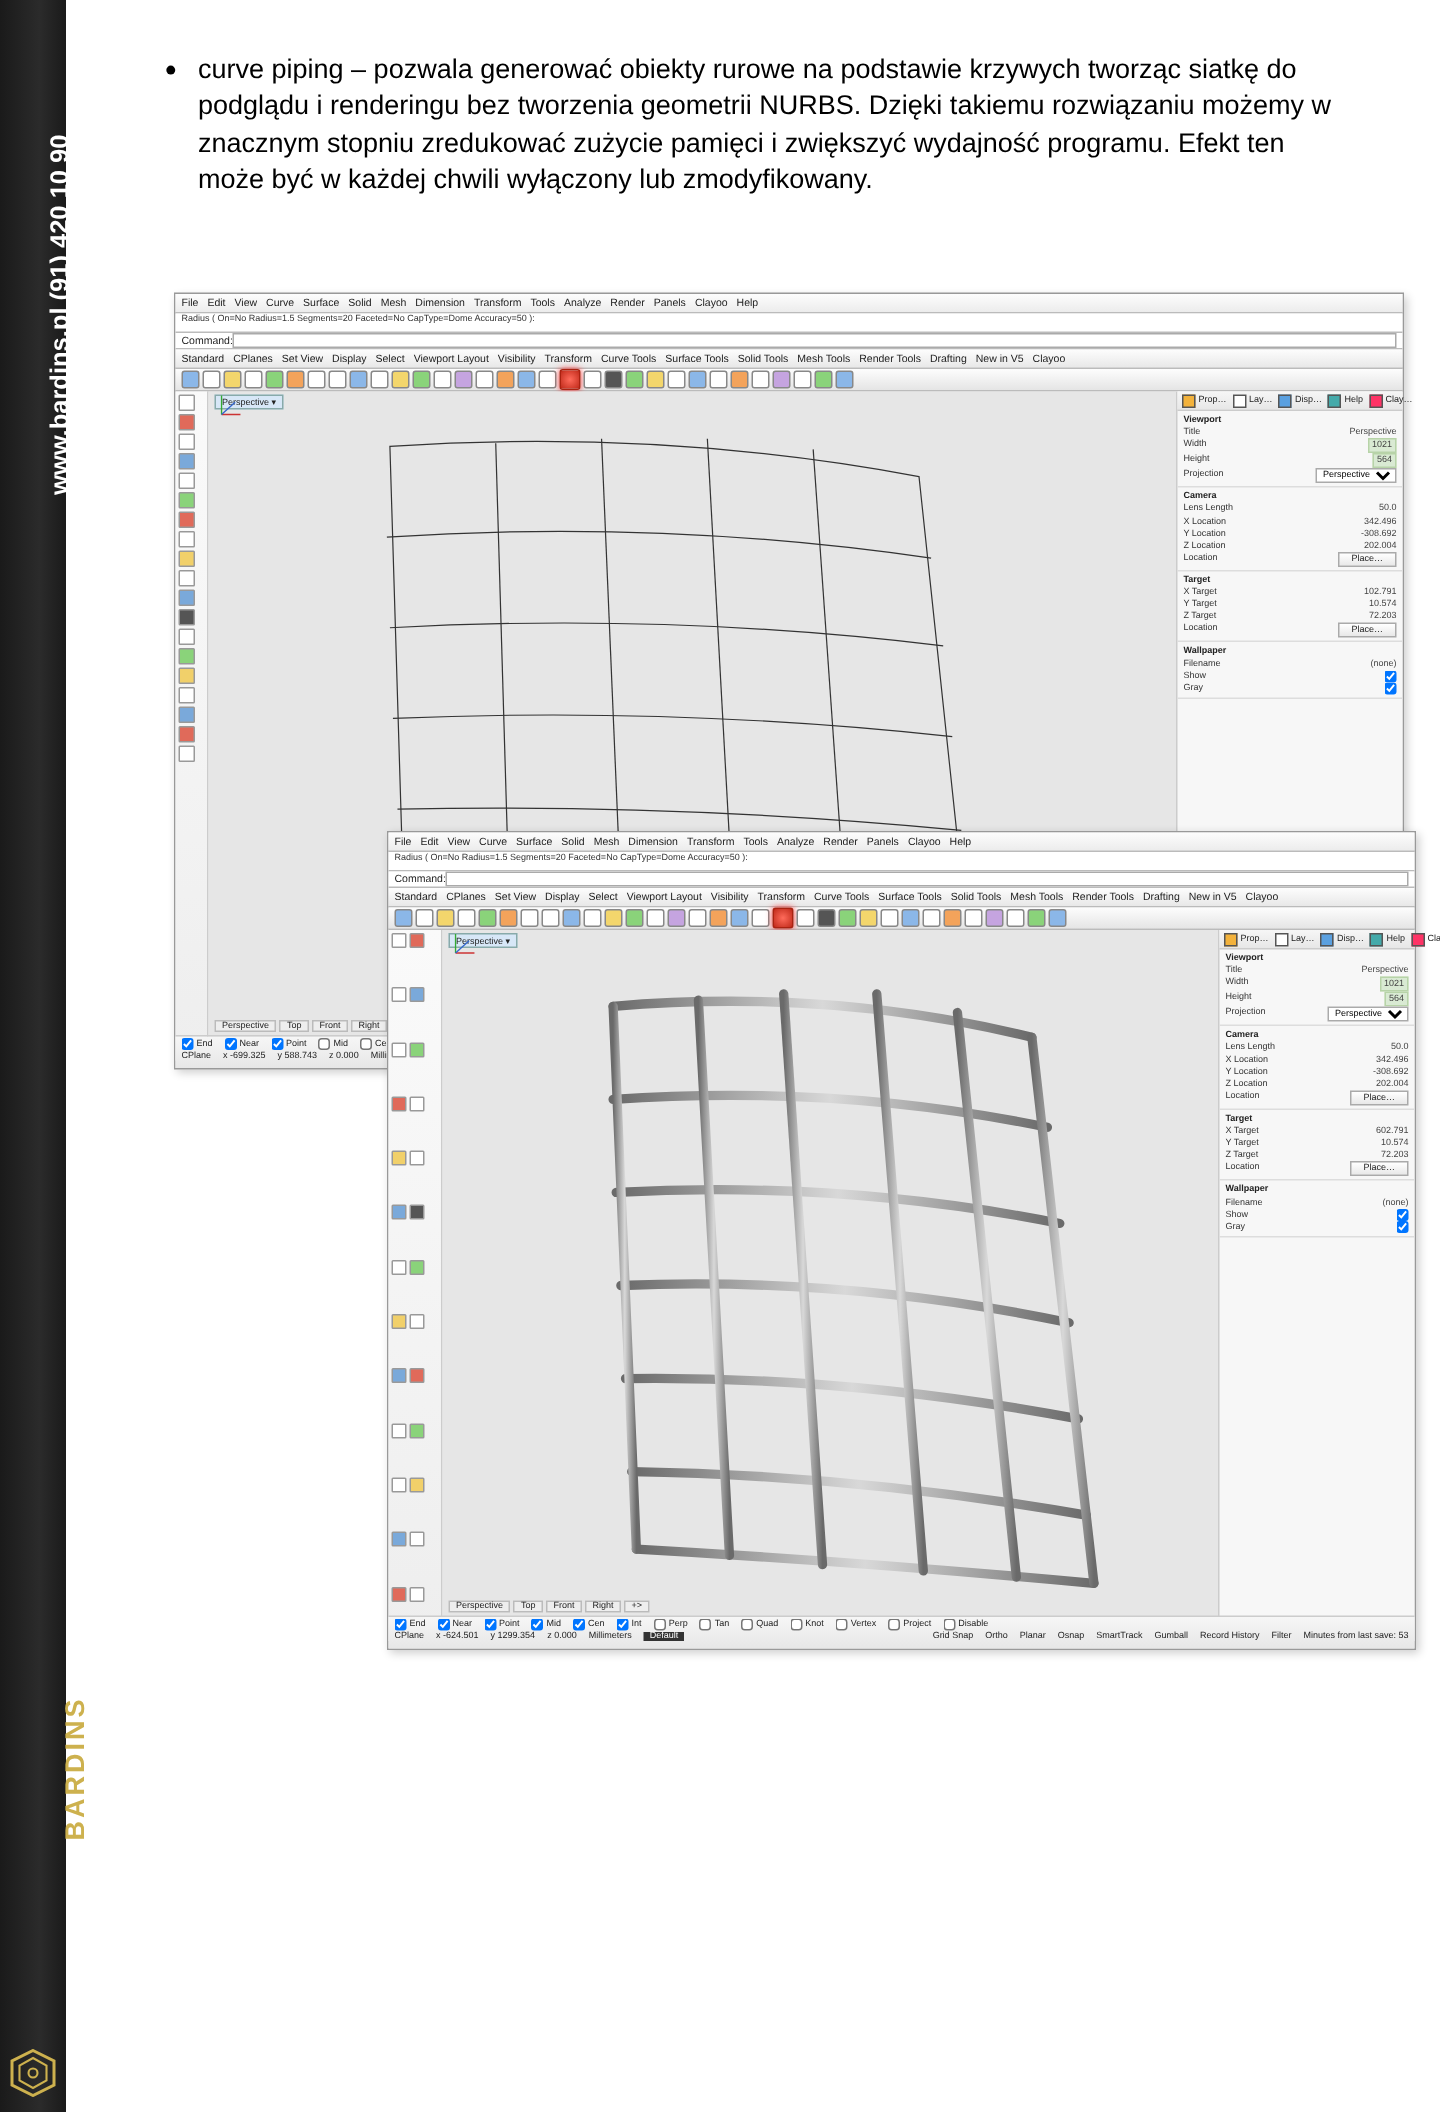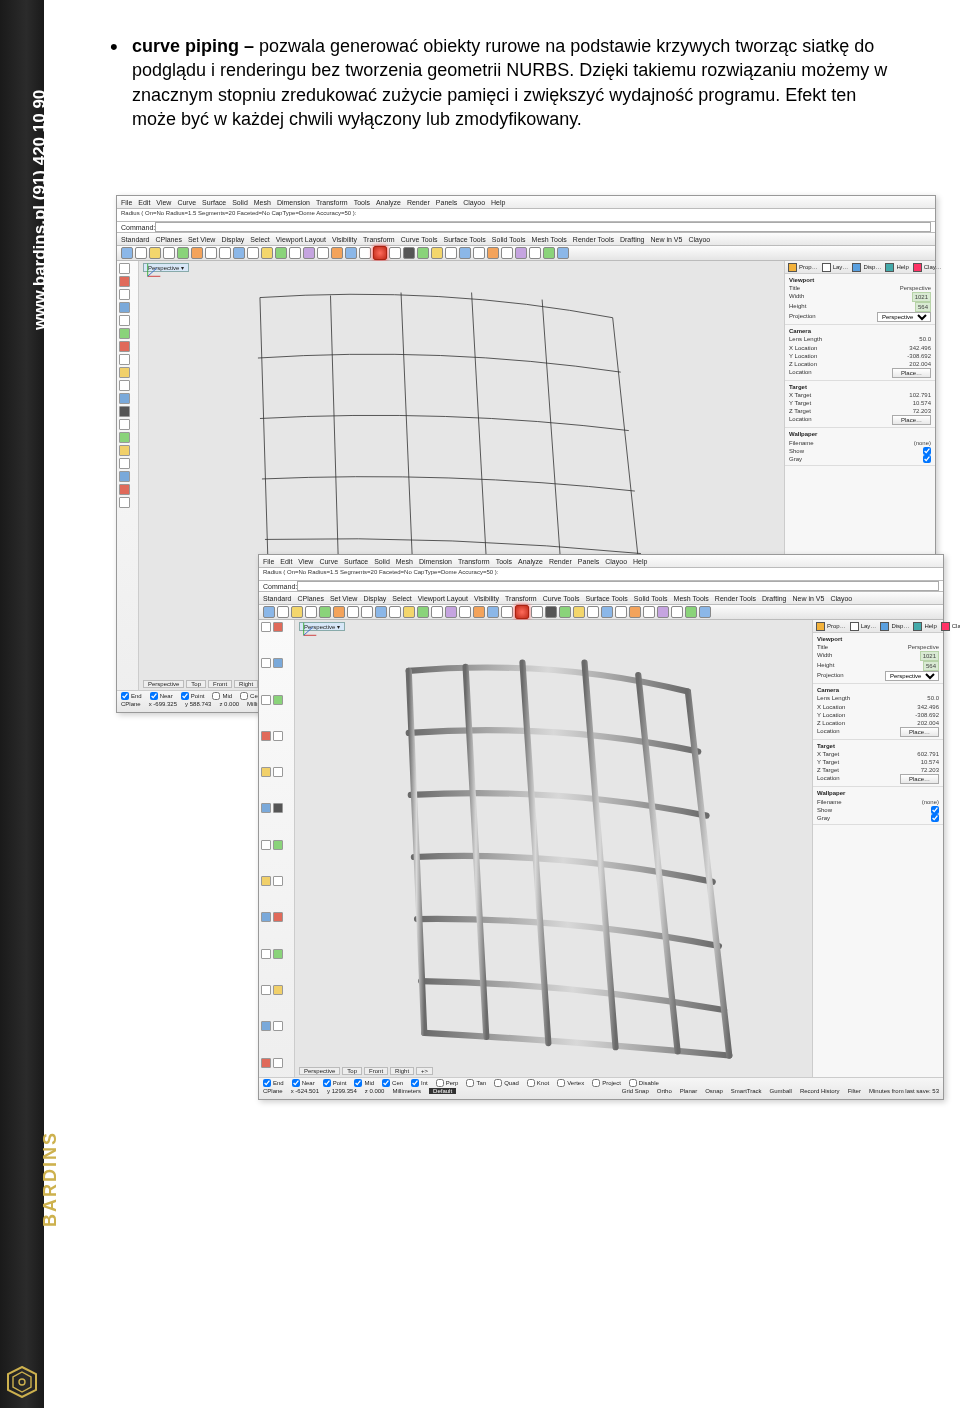--- a/index.html
+++ b/index.html
@@ -8,21 +8,21 @@
 .left-rail{position:absolute;left:0;top:0;width:44px;height:1408px;background:linear-gradient(90deg,#1a1a1a 0%,#2b2b2b 60%,#1a1a1a 100%)}
 .rail-text{position:absolute;left:8px;top:30px;transform:rotate(-90deg);transform-origin:left top;white-space:nowrap;font-weight:bold;font-size:17px;color:#fff}
 .rail-label{position:absolute;left:40px;bottom:160px;transform:rotate(-90deg);transform-origin:left top;white-space:nowrap;font-weight:bold;font-size:18px;color:#cdb14e;letter-spacing:2px}
 .rail-logo{position:absolute;left:6px;bottom:10px;width:32px;height:32px}
 
 
 .body-text{position:absolute;left:110px;top:34px;width:790px;font-size:18px;line-height:1.35}
 .bullet{display:flex}
 .bullet .dot{width:22px;flex:0 0 22px;font-size:22px;line-height:1.2}
 .bullet .content{flex:1}
-.bold{font-weight:bold}
+.bold{font-weight:normal}
 
 
 .shot{position:absolute;border:1px solid #999;background:#f2f2f2;box-shadow:2px 2px 6px rgba(0,0,0,.2);font-size:7px;color:#222}
 .shot .menubar{background:linear-gradient(#fdfdfd,#ececec);border-bottom:1px solid #bbb;height:12px;display:flex;align-items:center;padding:0 4px;gap:6px}
 .shot .menubar span{white-space:nowrap}
 .shot .cmdline{background:#fff;border-bottom:1px solid #bbb;height:10px;padding:1px 4px;font-size:6px;color:#333}
 .shot .cmdline2{background:#fff;border-bottom:1px solid #bbb;height:10px;display:flex;align-items:center;padding:0 4px}
 .shot .cmdline2 input{flex:1;height:8px;border:1px solid #aaa;font-size:6px;padding:0 2px}
 .shot .tabbar{background:linear-gradient(#fdfdfd,#e8e8e8);border-bottom:1px solid #bbb;height:12px;display:flex;align-items:center;padding:0 4px;gap:6px}
 .shot .tabbar span{white-space:nowrap}

